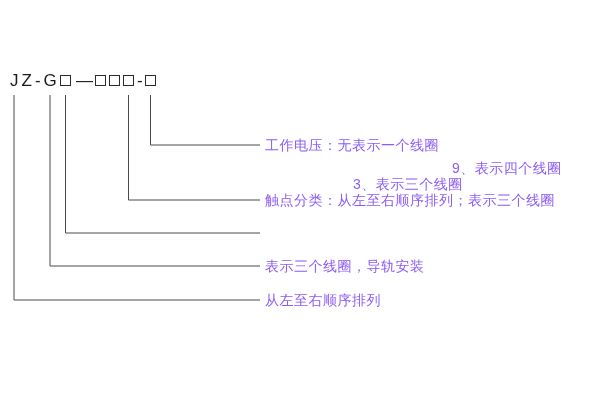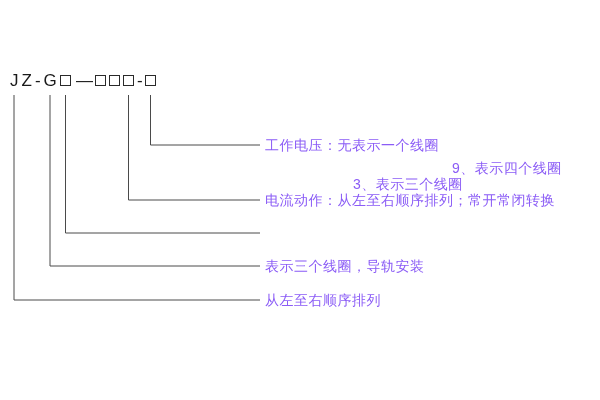--- a/index.html
+++ b/index.html
@@ -82,20 +82,20 @@
     <polyline points="65.5,95 65.5,233 260,233"></polyline>
     <polyline points="50,95 50,266 260,266"></polyline>
     <polyline points="14,95 14,300 260,300"></polyline>
   </svg>
 
   <div class="lbl" style="left:265px; top:137px;">工作电压：无表示一个线圈</div>
 
   <div class="lbl" style="left:343px; top:176px;margin-left:10px;">3、表示三个线圈</div>
   <div class="lbl" style="left:452px; top:160px;">9、表示四个线圈</div>
 
-  <div class="lbl" style="left:265px; top:192px;">电流动作：从左至右顺序排列；常开常闭转换</div>
+  <div class="lbl" style="left:265px; top:192px;">触点分类：从左至右顺序排列；表示三个线圈</div>
 
 
   <div class="lbl" style="left:265px; top:258px;">表示三个线圈，导轨安装</div>
 
   <div class="lbl" style="left:265px; top:292px;">从左至右顺序排列</div>
 
 </div>
 
 </body></html>

